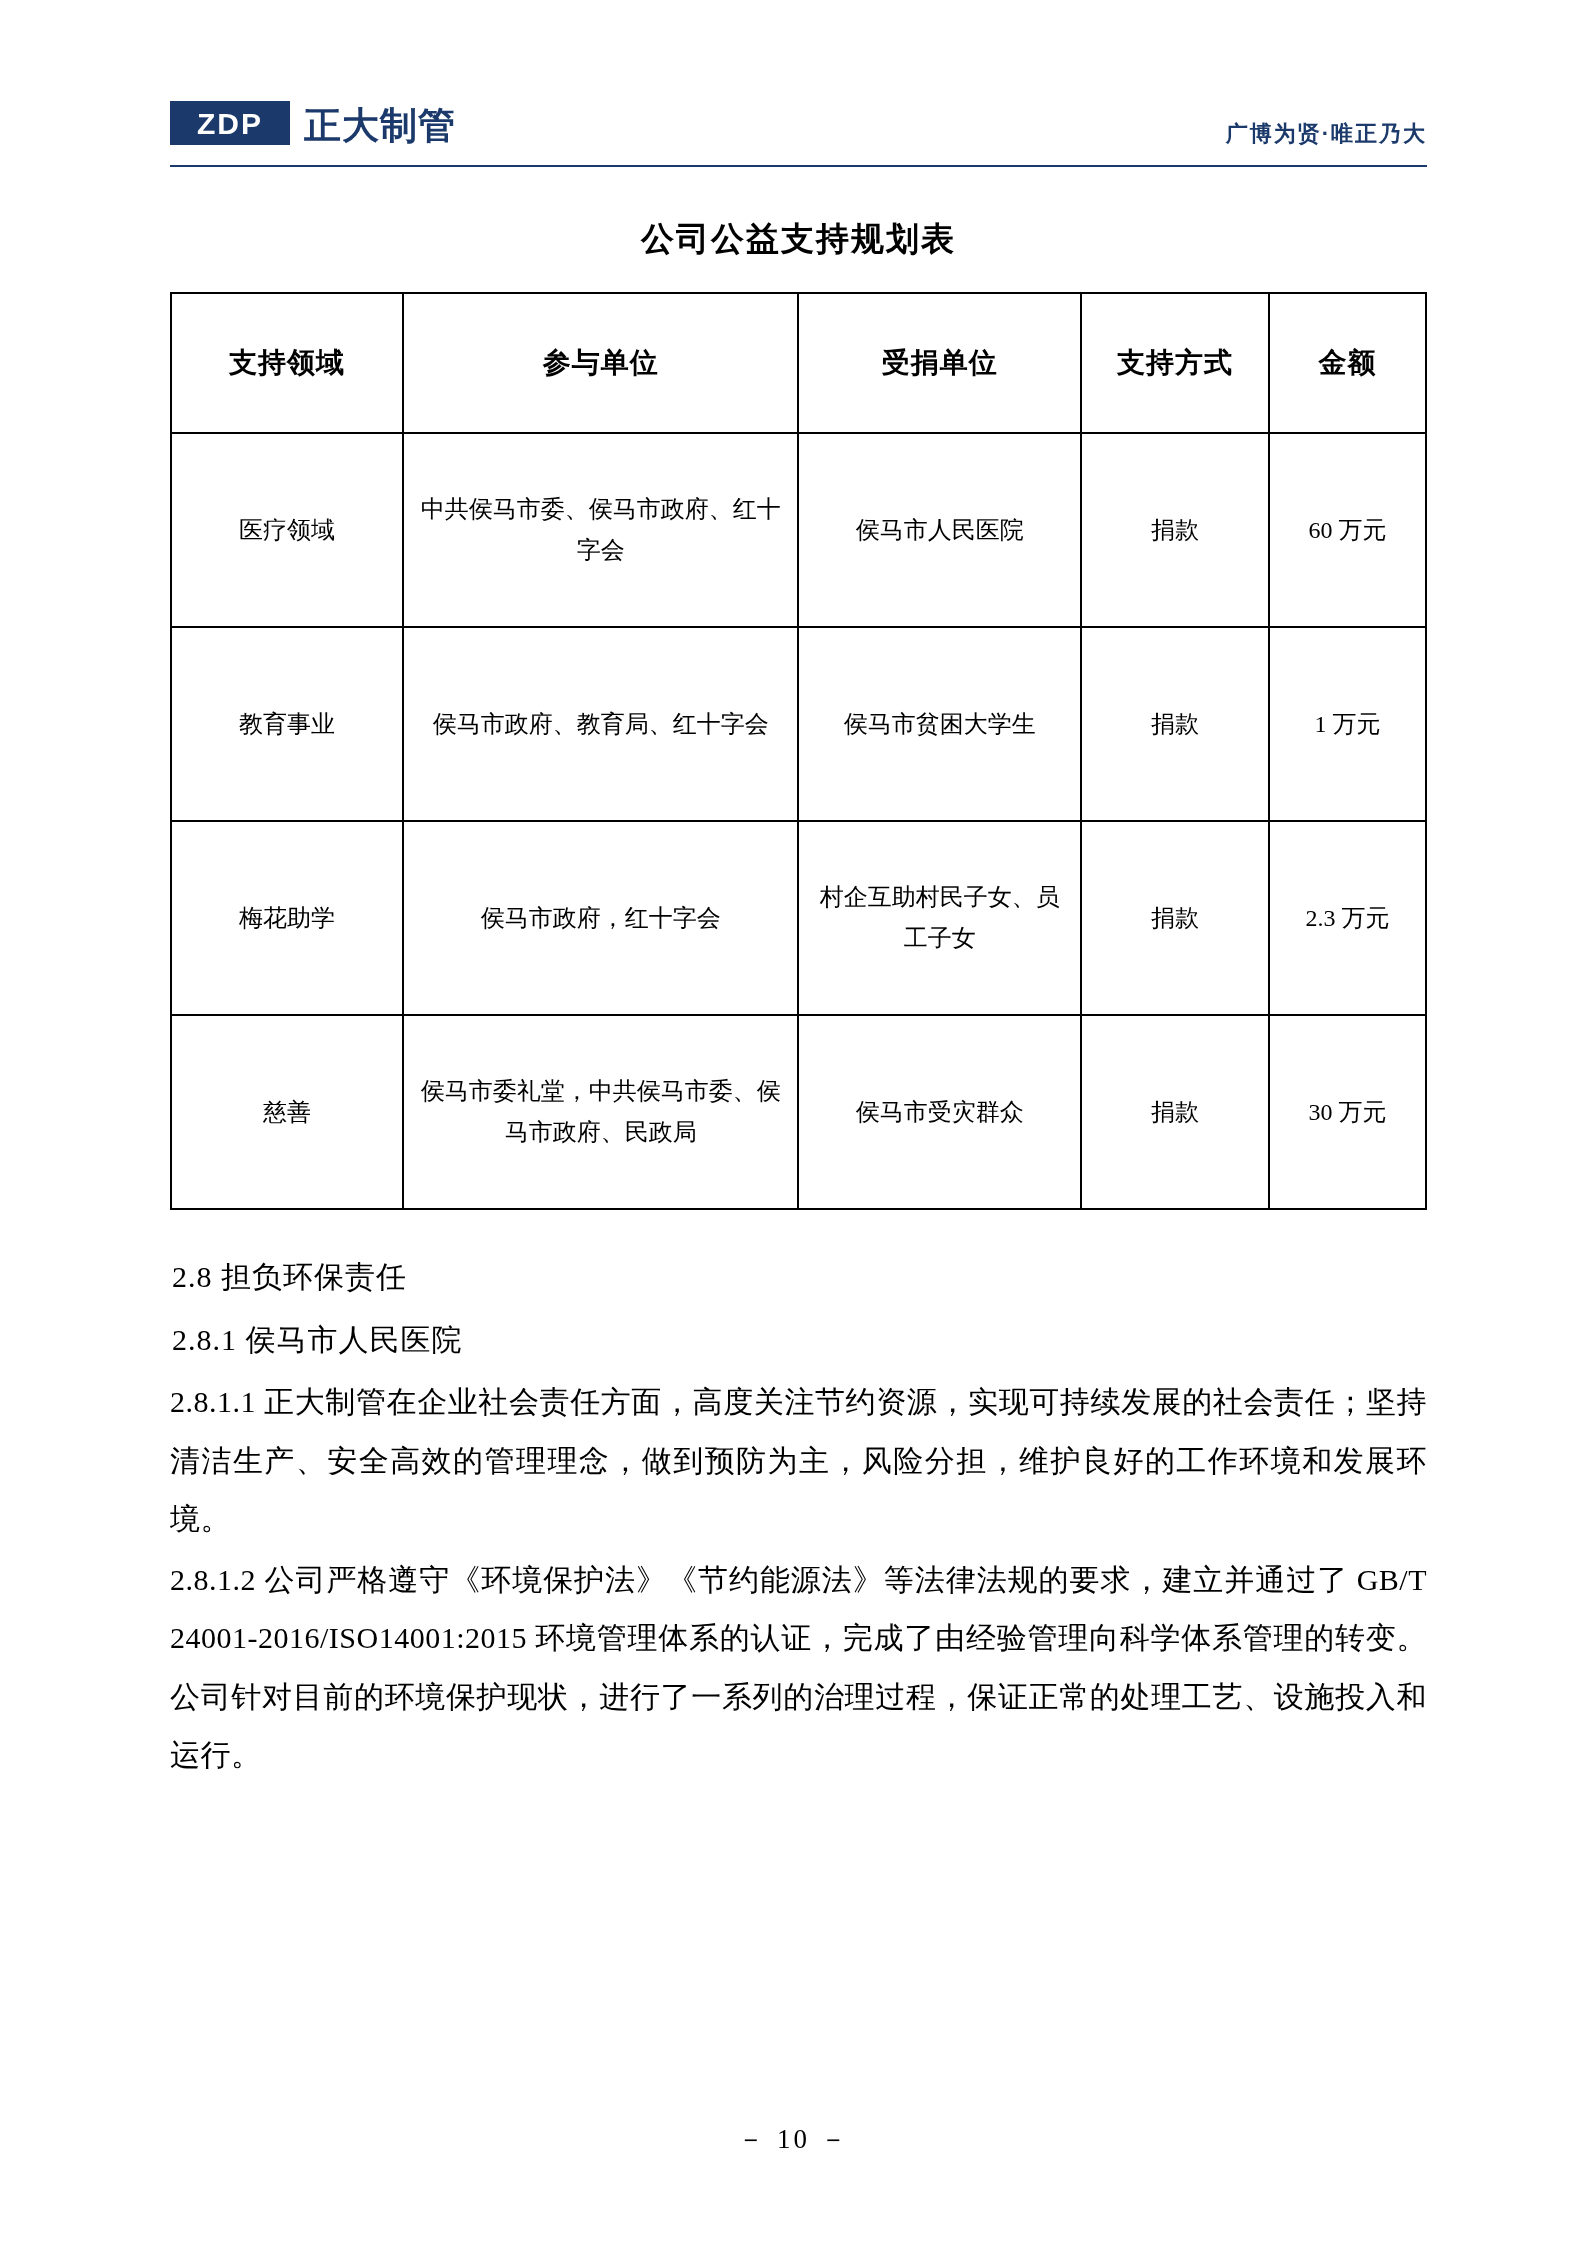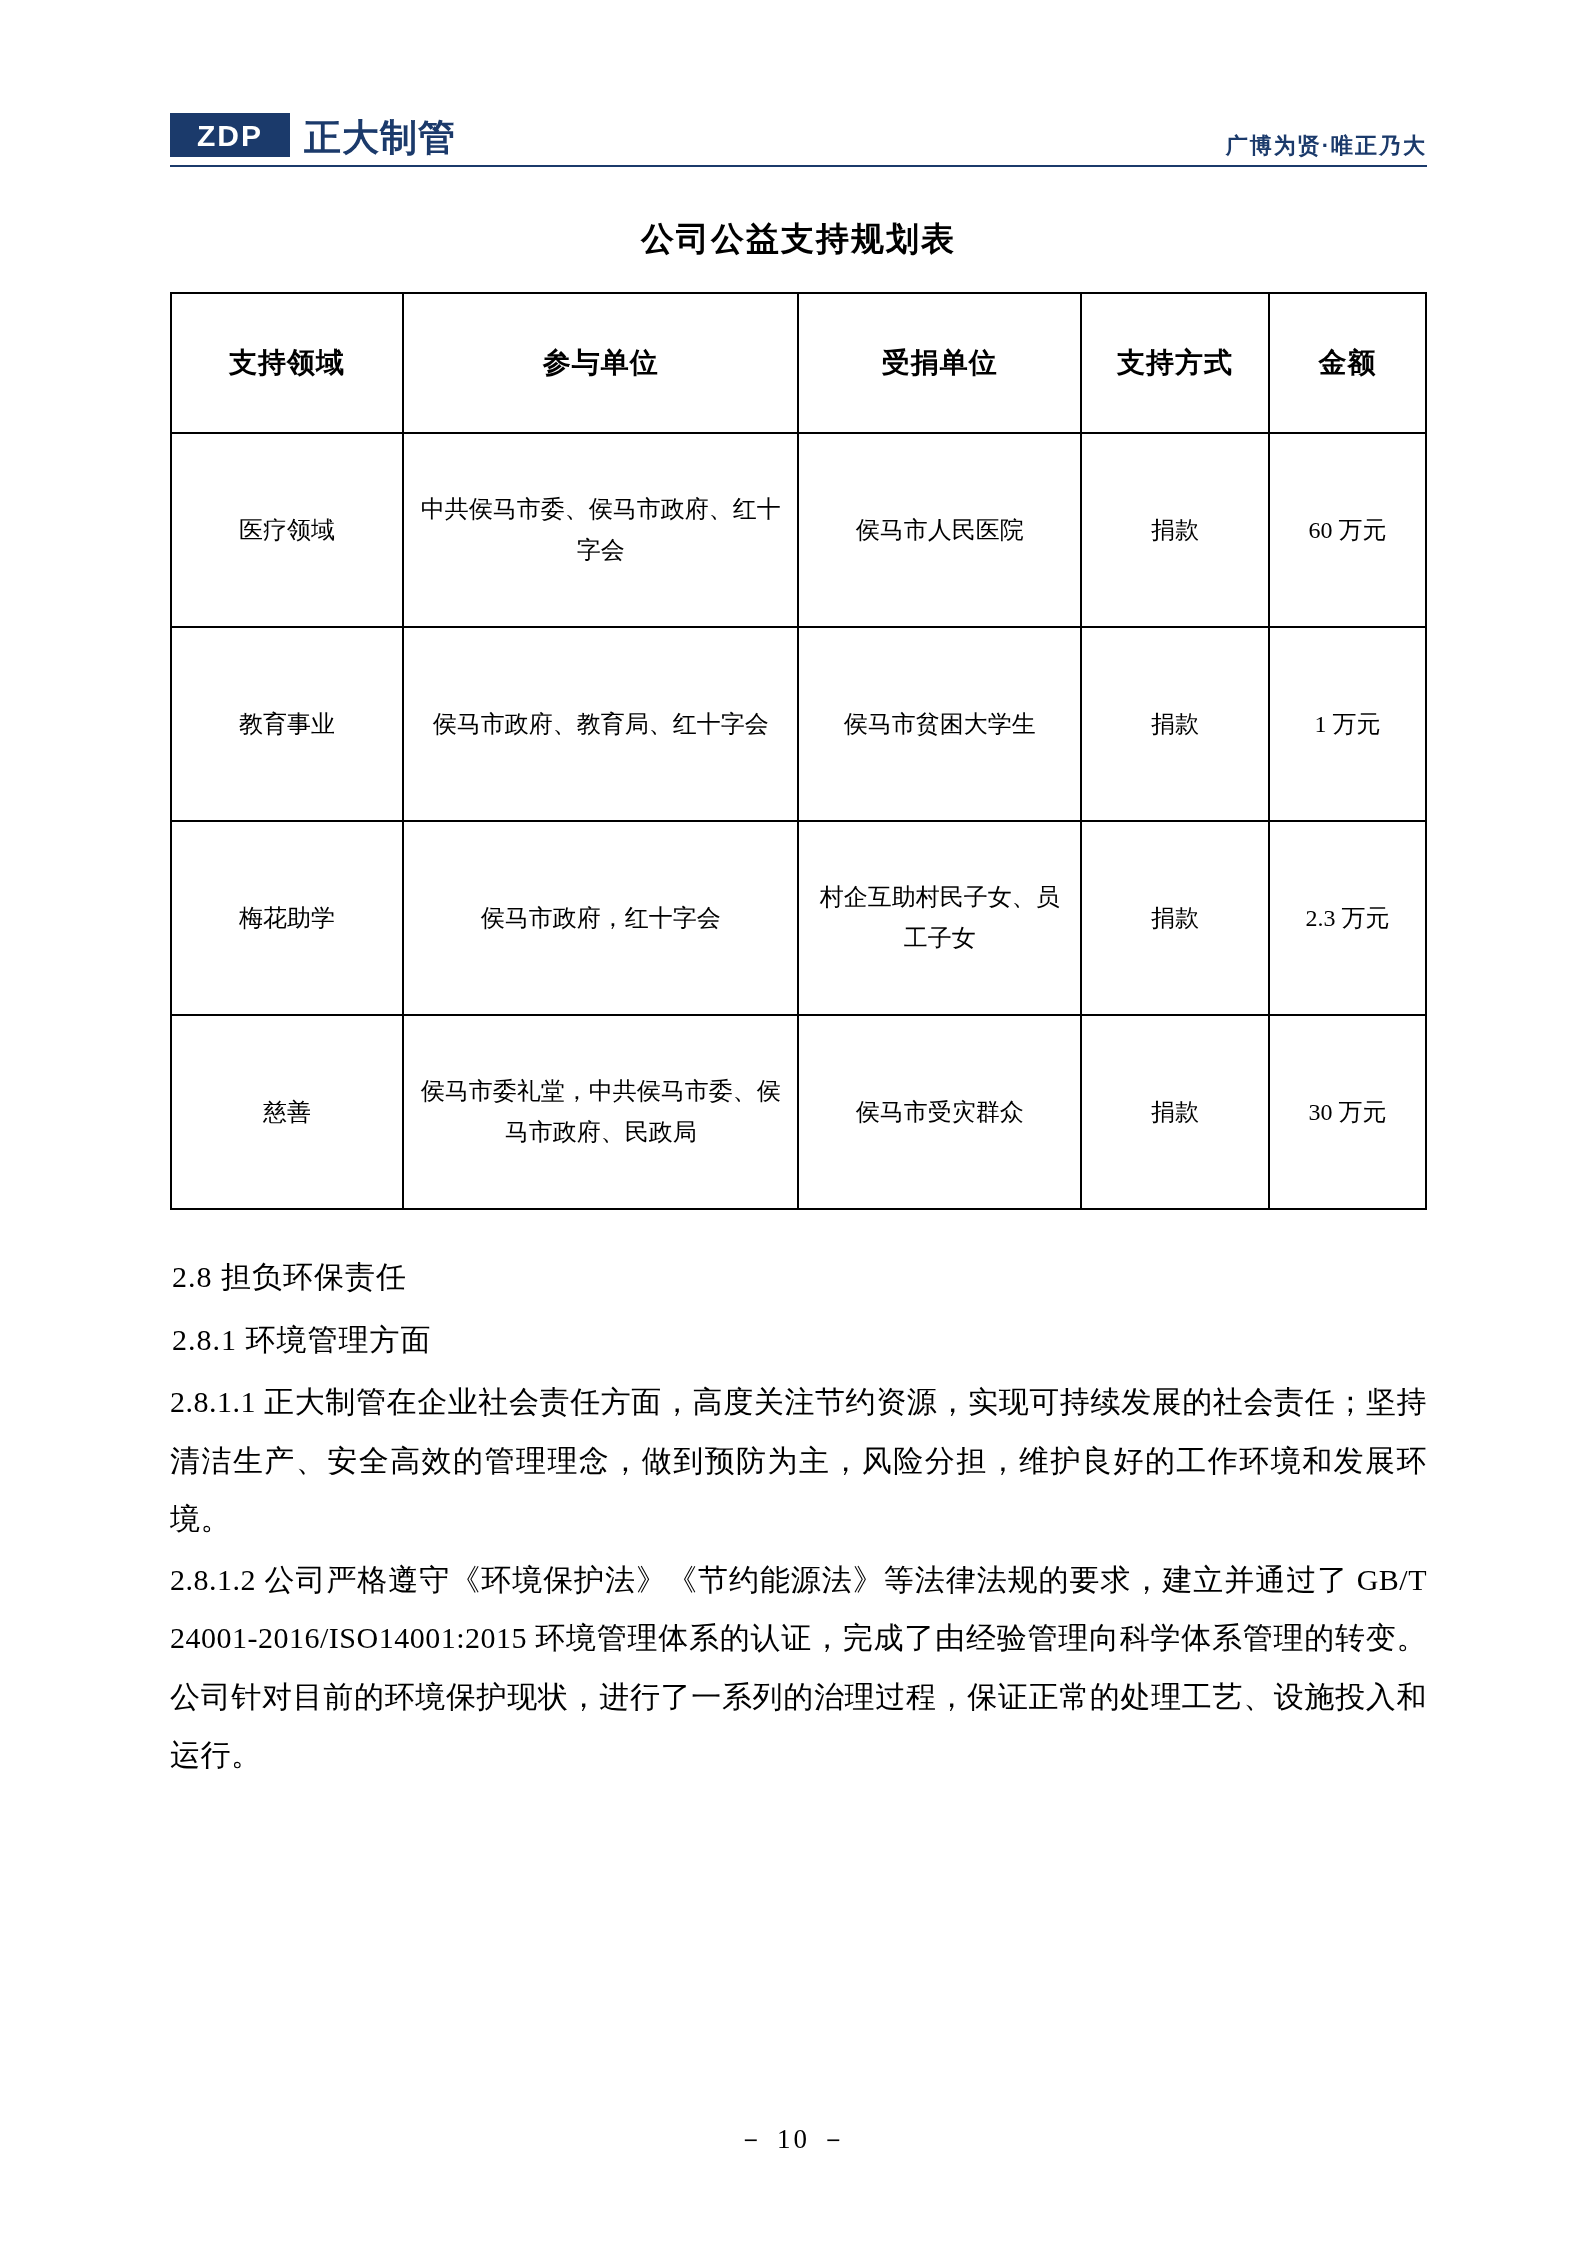--- a/index.html
+++ b/index.html
@@ -22,21 +22,21 @@
     height: 2245px;
     box-sizing: border-box;
     padding: 95px 160px 60px 170px;
   }
 
   
   .header {
     position: relative;
     height: 78px;
     display: flex;
-    align-items: center;
+    align-items: flex-start;
     justify-content: space-between;
   }
   .logo-wrap {
     display: flex;
     align-items: center;
     gap: 14px;
     margin-top: 6px;
   }
   .logo-mark {
     display: block;
@@ -201,20 +201,20 @@
         <td>侯马市委礼堂，中共侯马市委、侯马市政府、民政局</td>
         <td>侯马市受灾群众</td>
         <td>捐款</td>
         <td>30 万元</td>
       </tr>
     </tbody>
   </table>
 
   <div class="body-block">
     <p class="heading">2.8  担负环保责任</p>
-    <p class="heading">2.8.1  环境管理方面</p>
+    <p class="heading">2.8.1  侯马市人民医院</p>
     <p class="para">2.8.1.1 正大制管在企业社会责任方面，高度关注节约资源，实现可持续发展的社会责任；坚持清洁生产、安全高效的管理理念，做到预防为主，风险分担，维护良好的工作环境和发展环境。</p>
     <p class="para">2.8.1.2 公司严格遵守《环境保护法》《节约能源法》等法律法规的要求，建立并通过了 GB/T 24001-2016/ISO14001:2015 环境管理体系的认证，完成了由经验管理向科学体系管理的转变。公司针对目前的环境保护现状，进行了一系列的治理过程，保证正常的处理工艺、设施投入和运行。</p>
   </div>
 
   <div class="footer">－ 10 －</div>
 
 </div>
 
 </body></html>

